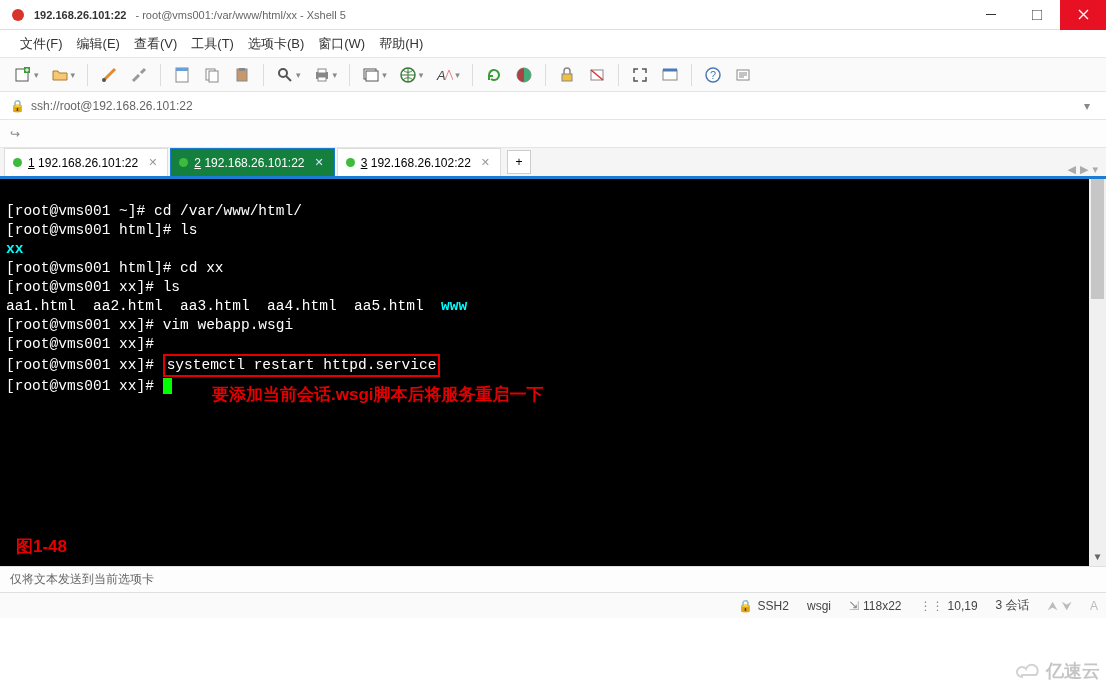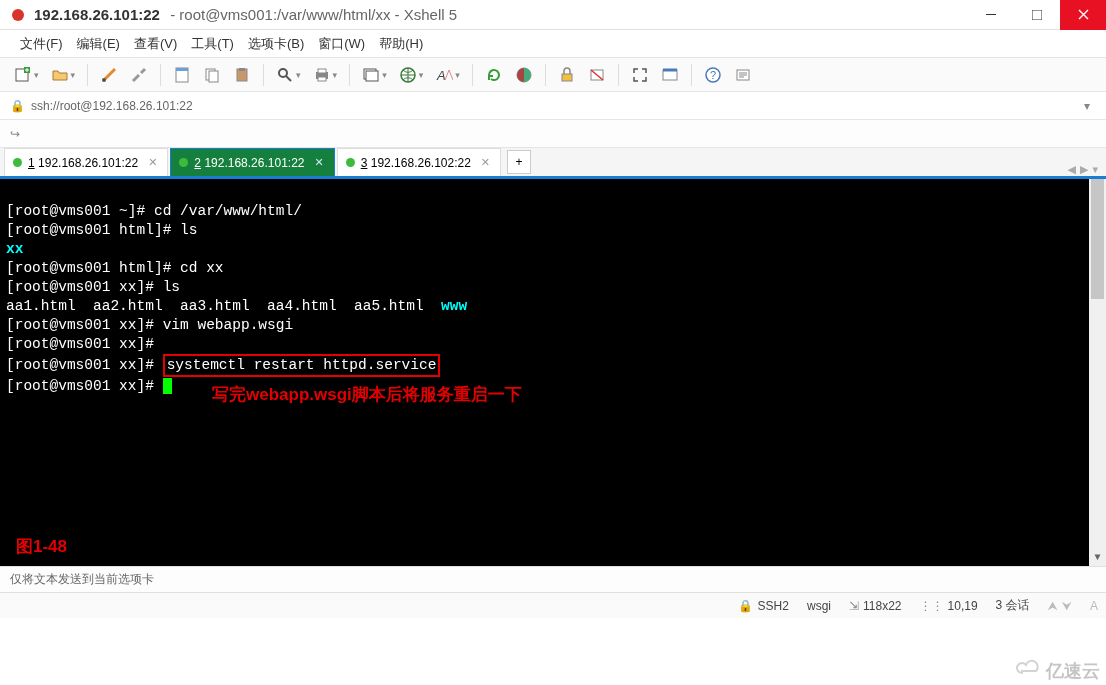--- a/index.html
+++ b/index.html
@@ -1,20 +1,20 @@
 <!DOCTYPE html>
 <html><head>
 <meta charset="utf-8">
 <style>
 * { margin: 0; padding: 0; box-sizing: border-box; }
 body { font-family: "Microsoft YaHei", Tahoma, Arial, sans-serif; font-size: 12px; background: #fff; width: 1106px; height: 685px; overflow: hidden; position: relative; }
 
 .titlebar { height: 30px; background: #fff; display: flex; align-items: center; padding-left: 10px; border-bottom: 1px solid #e0e0e0; }
 .titlebar .appicon { width: 16px; height: 16px; margin-right: 8px; color: #d9342b; }
-.titlebar .title { font-weight: bold; color: #333; font-size: 15px; }
+.titlebar .title { font-weight: bold; color: #333; font-size: 11px; }
 .titlebar .title .path { font-weight: normal; color: #666; margin-left: 6px; }
 .winbtns { margin-left: auto; display: flex; }
 .winbtn { width: 46px; height: 30px; display: flex; align-items: center; justify-content: center; color: #555; }
 .winbtn.close { background: #e81123; color: #fff; }
 
 .menubar { height: 28px; display: flex; align-items: center; padding-left: 14px; gap: 2px; border-bottom: 1px solid #e5e5e5; }
 .menubar .mitem { padding: 4px 6px; color: #333; font-size: 13px; cursor: default; }
 
 .toolbar { height: 34px; display: flex; align-items: center; padding-left: 10px; gap: 4px; border-bottom: 1px solid #e5e5e5; background: #fafafa; }
 .tbtn { padding: 4px 4px; color: #555; display:flex; align-items:center; gap:2px;}
@@ -53,21 +53,21 @@
 .terminal .scrollbar .arrow.down{bottom:0}
 
 .statusline { height:26px; background:#fdfdfd; border-top:1px solid #e0e0e0; display:flex; align-items:center; padding:11px 10px; color:#666;}
 
 .footer { height:26px; background:#fafafa; border-top:1px solid #e0e0e0; display:flex; align-items:center; justify-content:flex-end; padding:0 8px; color:#444; gap:18px; font-size:12px;}
 .footer .fitem { display:flex; align-items:center; gap:4px;}
 .footer .dim { color:#bbb;}
 .footer .ficon { color:#888;}
 .footer .caplock{ color:#bbb;}
 
-.watermark { position:absolute; right:6px; bottom:2px; display:flex; align-items:flex-start; color:#bfbfbf; font-size:18px; font-weight:bold; opacity:0.9;}
+.watermark { position:absolute; right:6px; bottom:2px; display:flex; align-items:flex-end; color:#bfbfbf; font-size:18px; font-weight:bold; opacity:0.9;}
 .watermark svg{ width:32px; height:20px;}
 </style>
 </head>
 <body>
 
 <div class="titlebar">
   <span class="appicon">
     <svg viewBox="0 0 16 16">
         <circle cx="8" cy="8" r="6" fill="#d9342b"></circle>
       </svg>
@@ -281,21 +281,21 @@
 <span class="p">[root@vms001 ~]# </span><span>cd /var/www/html/</span>
 <span class="p">[root@vms001 html]# </span><span>ls</span>
 <span class="cyan">xx</span>
 <span class="p">[root@vms001 html]# </span><span>cd xx</span>
 <span class="p">[root@vms001 xx]# </span><span>ls</span>
 <span>aa1.html  aa2.html  aa3.html  aa4.html  aa5.html  </span><span class="cyan">www</span>
 <span class="p">[root@vms001 xx]# </span><span>vim webapp.wsgi</span>
 <span class="p">[root@vms001 xx]# </span>
 <span class="p">[root@vms001 xx]# </span><span class="cmdbox">systemctl restart httpd.service</span>
 <span class="p">[root@vms001 xx]# </span><span class="cursor"></span>
-<div class="annot">写完webapp.wsgi脚本后将服务重启一下</div>
+<div class="annot">要添加当前会话.wsgi脚本后将服务重启一下</div>
 <div class="fignum">图1-48</div>
 <div class="scrollbar">
   <div class="arrow up">▲</div>
   <div class="thumb"></div>
   <div class="arrow down">▼</div>
 </div>
 </div>
 
 <div class="statusline">
   <span>仅将文本发送到当前选项卡</span>

